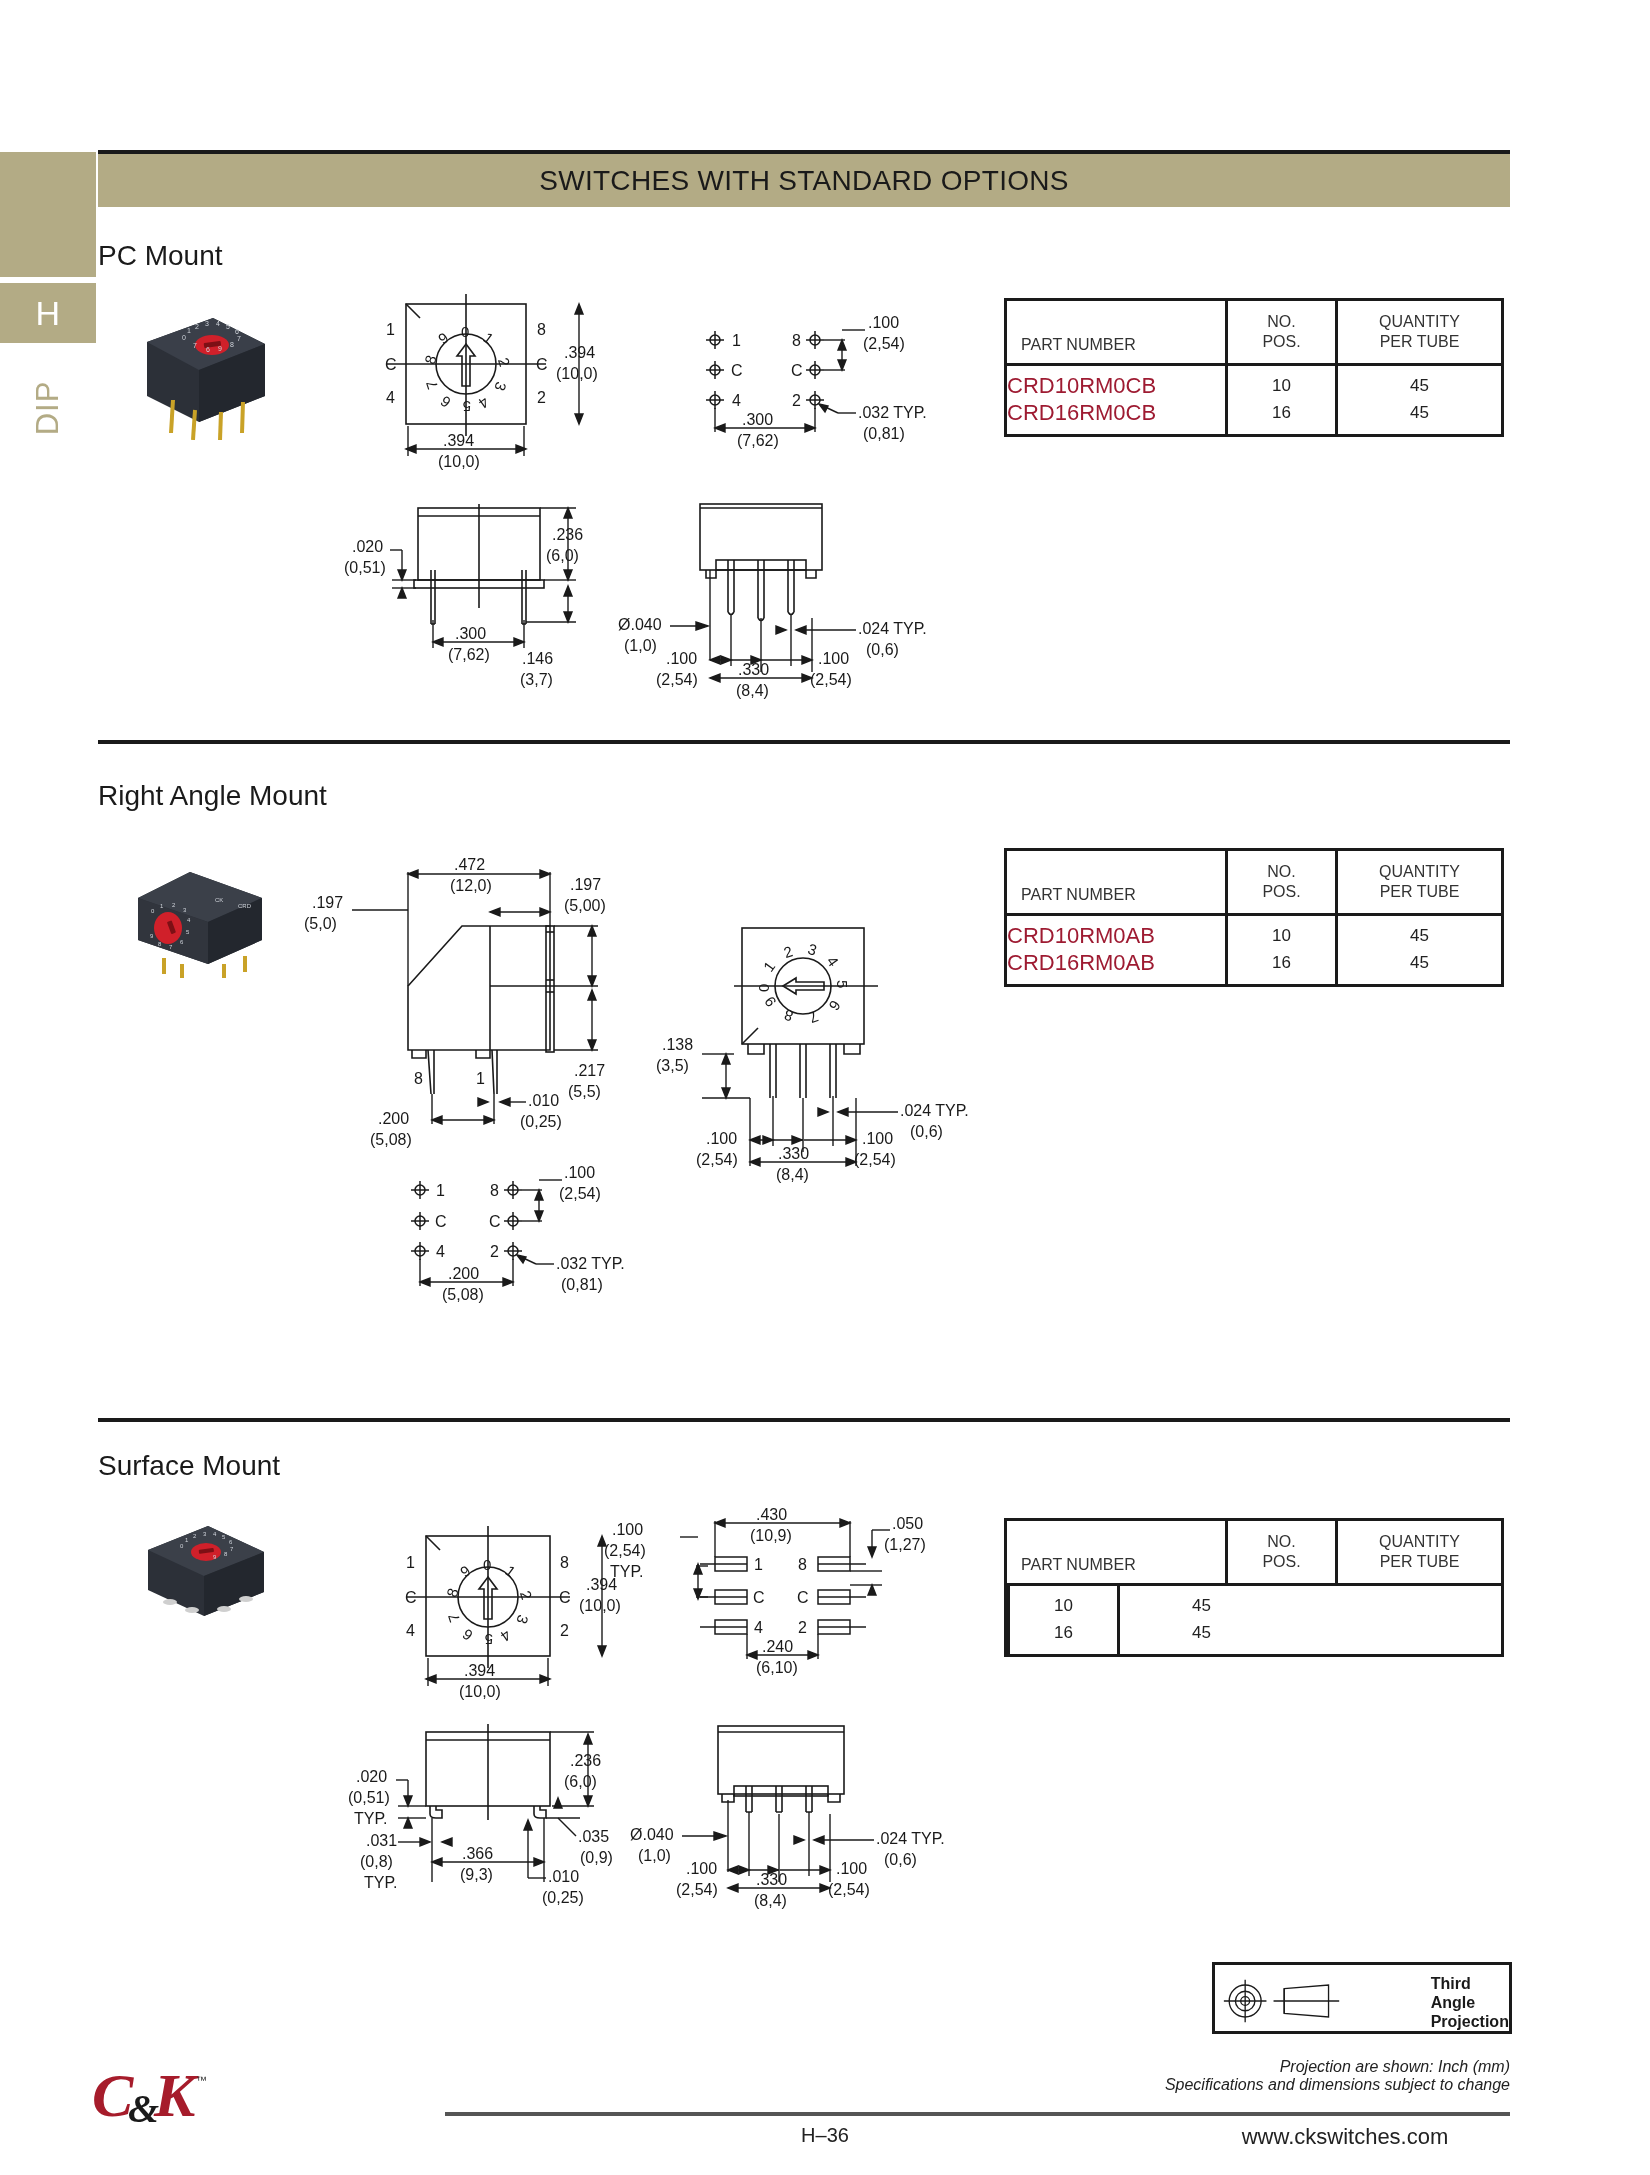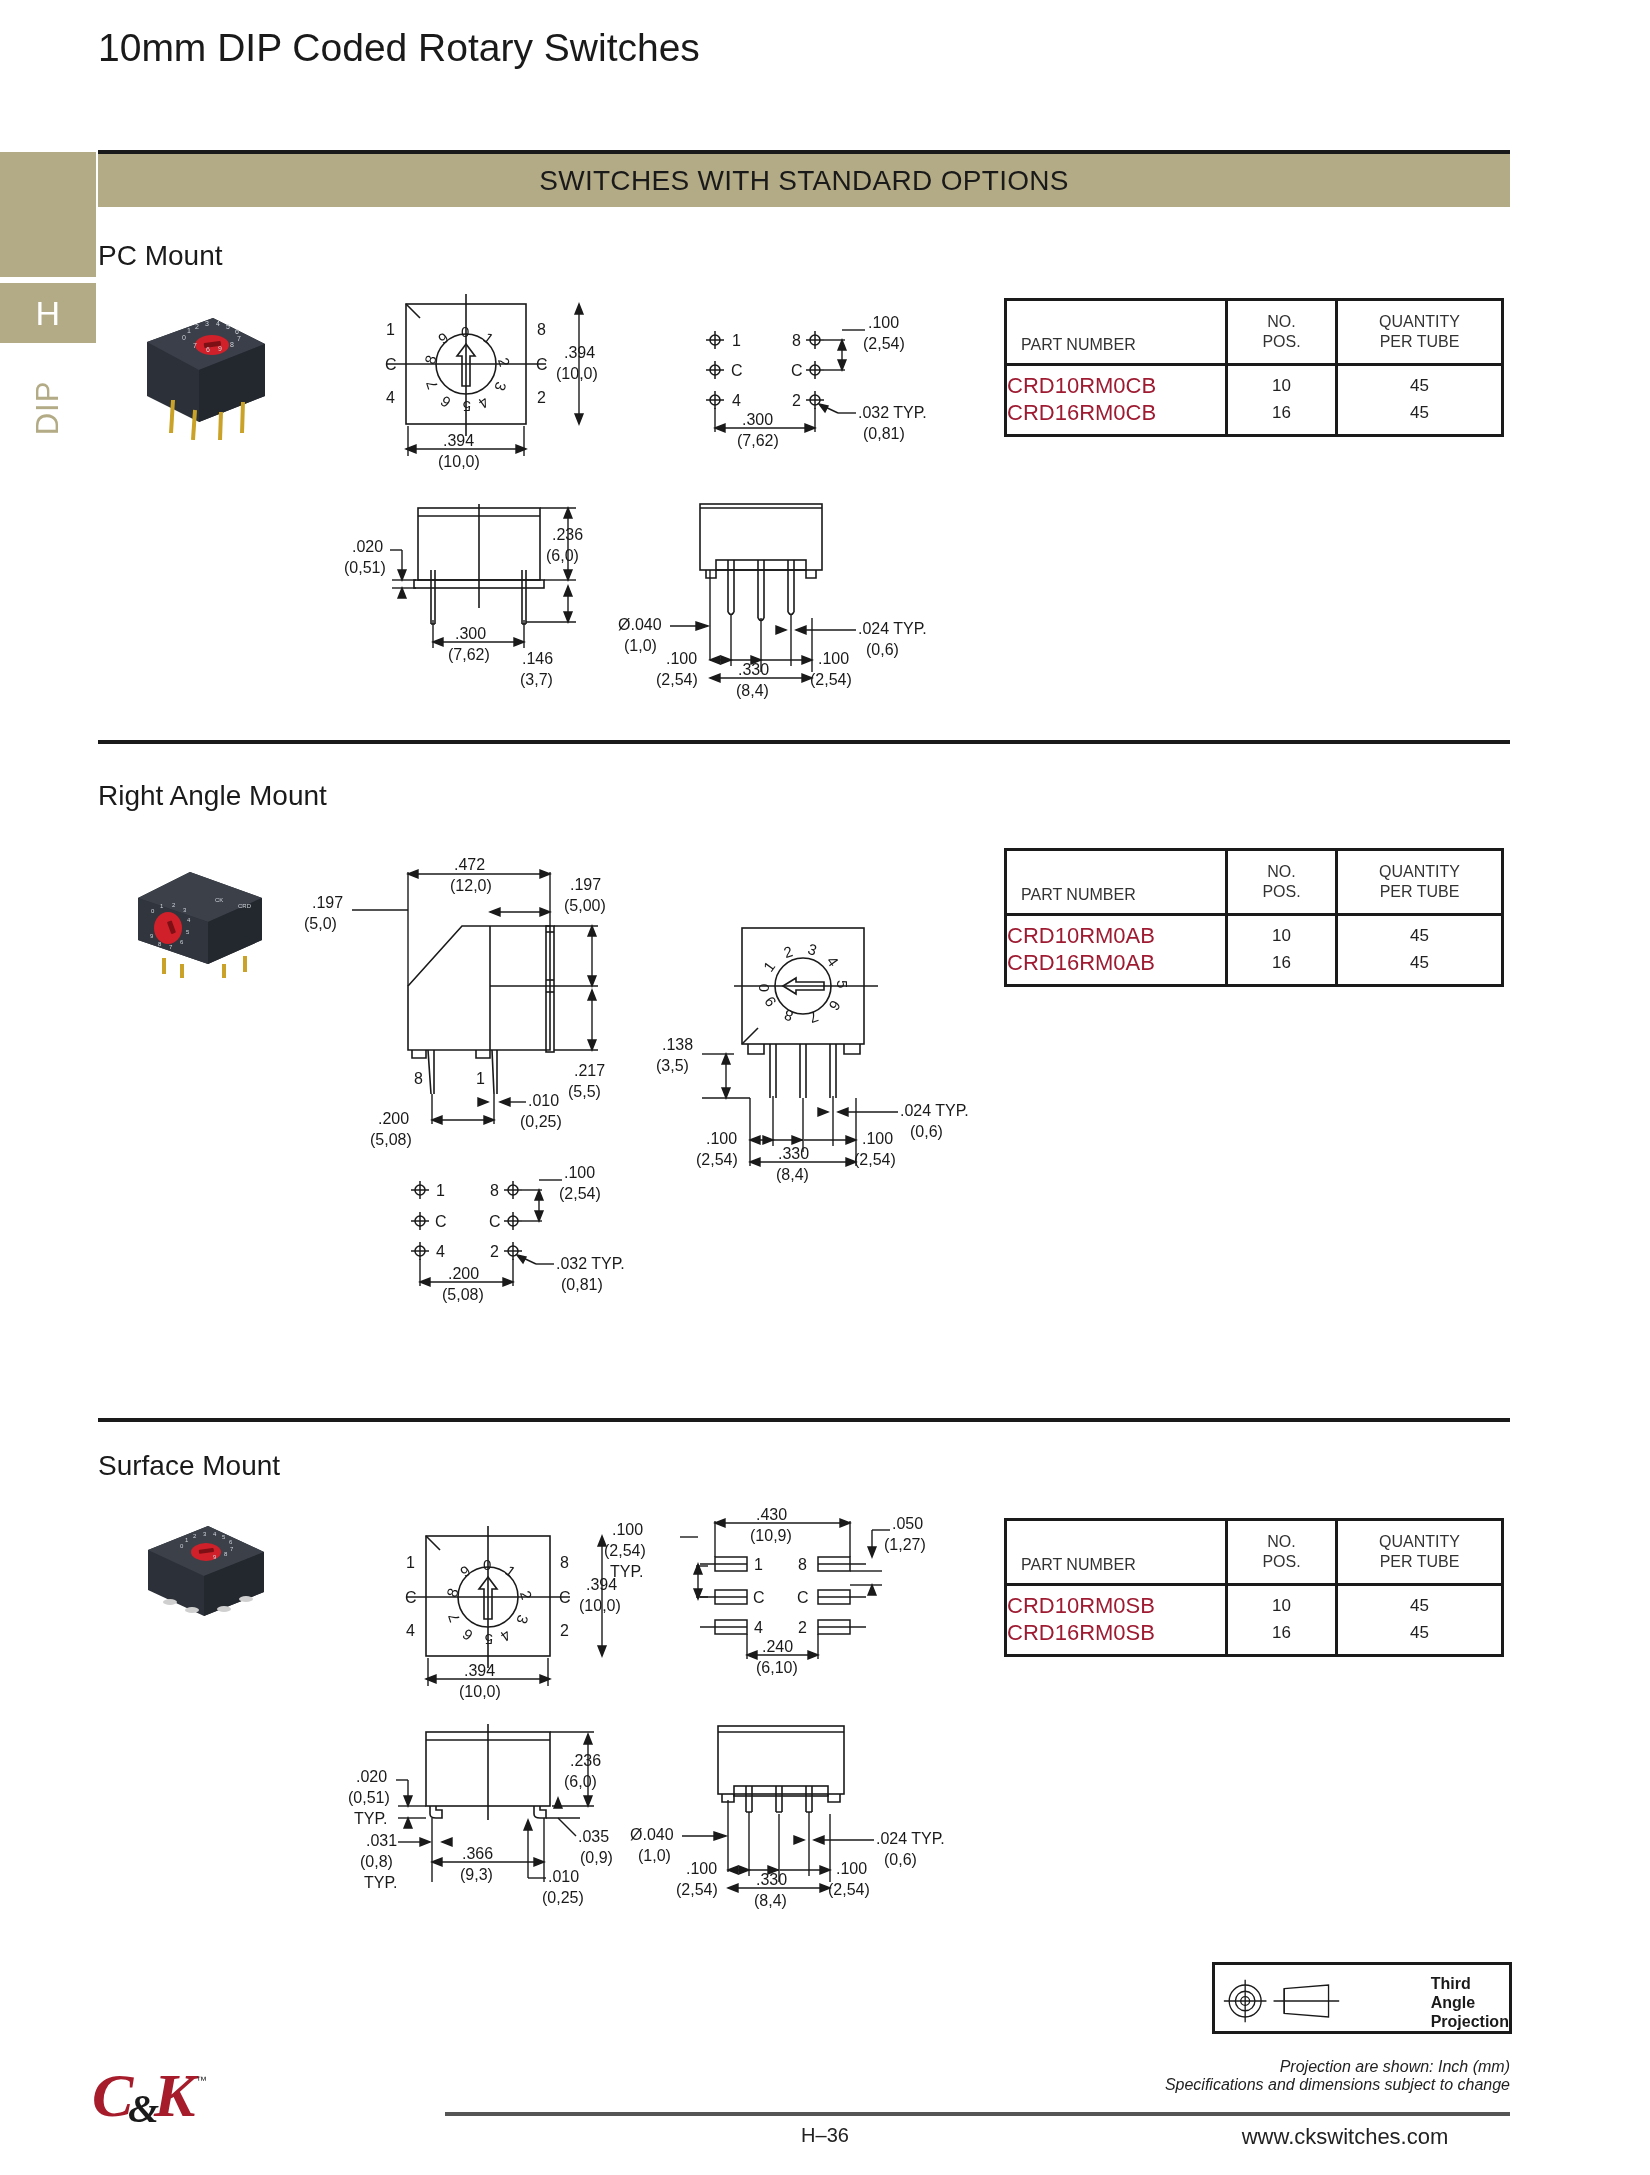--- a/index.html
+++ b/index.html
@@ -127,21 +127,20 @@
   </div>
   <div class="tab-letter-box">
     <span class="tab-letter">H</span>
   </div>
   <div class="tab-dip-box">
     <span class="tab-dip">DIP</span>
   </div>
 </div>
 
 <div class="page-title">
-  <div>10mm DIP Coded Rotary Switches</div>
 </div>
 
 <div class="banner">
   <span class="banner-text">SWITCHES WITH STANDARD OPTIONS</span>
 </div>
 
 <div class="sec-title" style="left:98px; top:240px;">PC Mount</div>
 
 <div class="photo" style="left:125px; top:300px;">
   <svg width="155" height="140" viewBox="0 0 155 140">
@@ -1018,24 +1017,20 @@
     <div class="pt-c2">
       <span>NO.</span>
       <span>POS.</span>
     </div>
     <div class="pt-c3">
       <span>QUANTITY</span>
       <span>PER TUBE</span>
     </div>
   </div>
   <div class="pt-body">
-    <div class="pt-c1">
-      <div class="pn">CRD10RM0SB</div>
-      <div class="pn">CRD16RM0SB</div>
-    </div>
     <div class="pt-c2">
       <div class="num">10</div>
       <div class="num">16</div>
     </div>
     <div class="pt-c3">
       <div class="num">45</div>
       <div class="num">45</div>
     </div>
   </div>
 </div>

